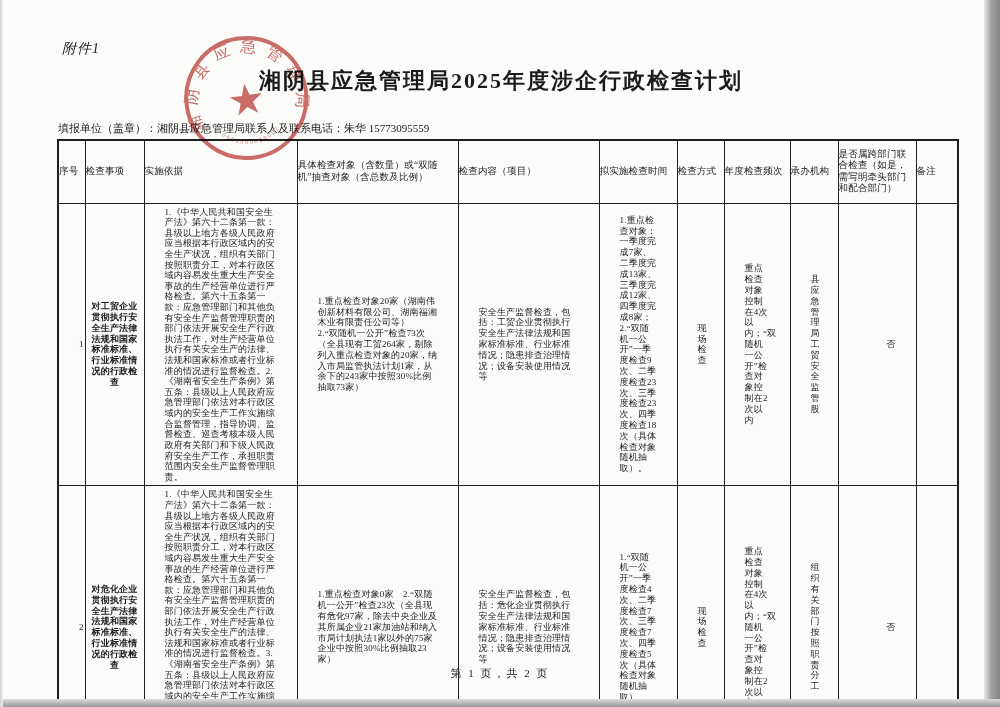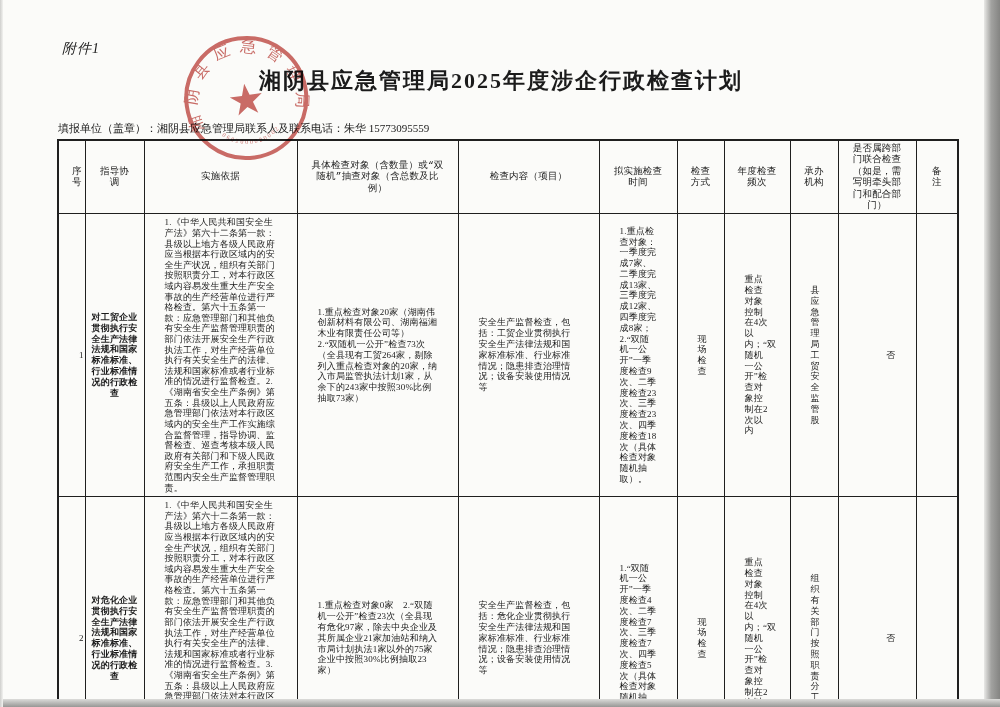--- a/index.html
+++ b/index.html
@@ -28,22 +28,22 @@
   }
 
   table.plan {
     position:absolute; left:57px; top:139px; width:900px;
     border-collapse:collapse; table-layout:fixed; z-index:1;
     font-size:9px; line-height:1.2; letter-spacing:.2px;
   }
   table.plan, table.plan th, table.plan td { border:1px solid #1f1f1f; }
   table.plan { border-width:2px; }
   th {
-    font-weight:normal; font-size:9.5px; text-align:center;
-    vertical-align:middle; padding:2px 13px;font-family:Liberation Mono, monospace;
+    font-weight:normal; font-size:9.5px; text-align:left;
+    vertical-align:middle; padding:2px 0;
   }
   td { vertical-align:middle; padding:3px 20px; }
   .r-head { height:63px; }
   .r-1 { height:227px; }
   .r-2 { height:231px; }
   .c-center { text-align:right; }
   .c-left { text-align:left; }
   .cell-item { text-align:center; padding:3px 5px;font-weight:bold; }
   .cell-basis { line-height:1.18; }
 
@@ -107,21 +107,21 @@
         <col style="width:78px">
       <col style="width:47px">
         <col style="width:66px">
         <col style="width:48px">
       <col style="width:78px">
         <col style="width:42px">
     </colgroup>
     <thead>
       <tr class="r-head">
         <th>序号</th>
-        <th>指导协调</th>
+        <th>检查事项</th>
         <th>实施依据</th>
         <th>具体检查对象（含数量）或“双随机”抽查对象（含总数及比例）</th>
         <th>检查内容（项目）</th>
         <th>拟实施检查时间</th>
         <th>检查方式</th>
         <th>年度检查频次</th>
         <th>承办机构</th>
         <th>是否属跨部门联合检查（如是，需写明牵头部门和配合部门）</th>
         <th>备注</th>
       </tr>
@@ -149,17 +149,18 @@
         <td class="c-left">1.“双随机一公开”一季度检查4次、二季度检查7次、三季度检查7次、四季度检查5次（具体检查对象随机抽取）。</td>
         <td class="c-center">现场检查</td>
         <td class="c-left">重点检查对象控制在4次以内；“双随机一公开”检查对象控制在2次以内</td>
         <td class="c-center">组织有关部门按照职责分工</td>
         <td class="c-center">否</td>
         <td class="c-center"></td>
       </tr>
     </tbody>
   </table>
 
+  <div class="page-footer">第 1 页，共 2 页</div>
 
   <div class="scan-edge-right"></div>
   <div class="scan-edge-bottom"></div>
   <div class="scan-edge-left"></div>
 </div>
 
 </body></html>

